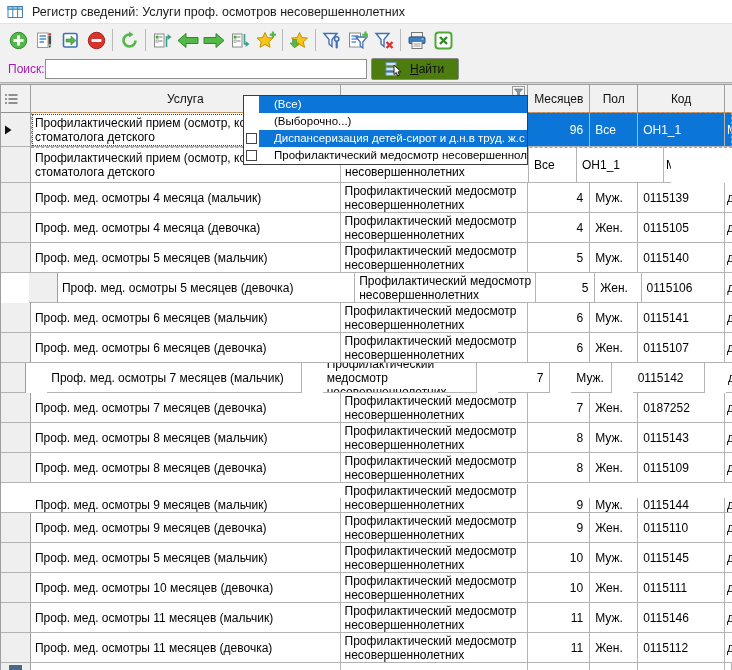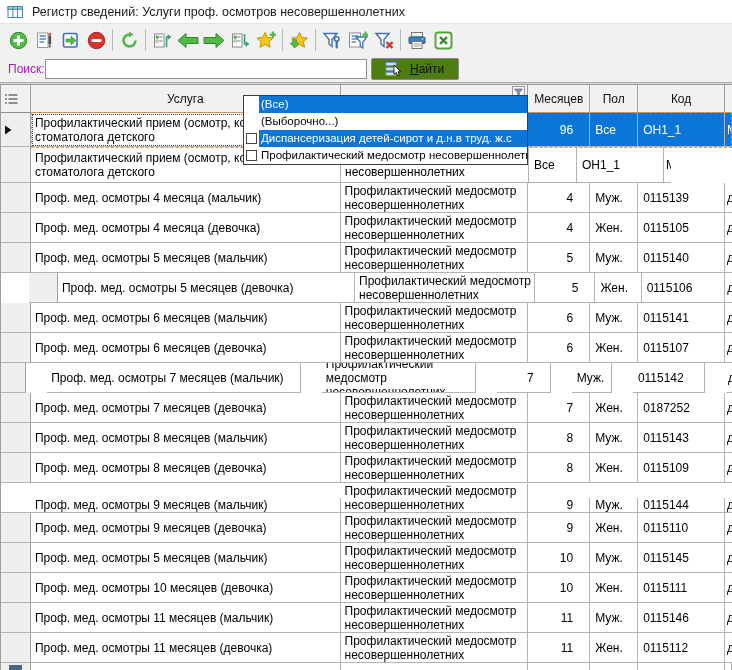--- a/index.html
+++ b/index.html
@@ -36,40 +36,40 @@
   .w-hdr{width:30px}.w-svc{width:310px}.w-exam{width:188px}.w-mon{width:62px}.w-sex{width:48px}.w-code{width:87px}.w-frag{width:7px;border-right:none}
   .corner { justify-content:flex-start; padding-left:3px; }
   .funnel-btn { position:absolute; right:2px; top:1px; width:13px; height:13px; display:inline-flex; }
 
   .row { display:flex; position:relative; background:#fff; }
   .cell { border-right:1px solid #b3b3b3; border-bottom:1px solid #b3b3b3; font-size:12px; color:#000;
     display:flex; align-items:center; overflow:hidden; }
   .rowhdr { background:#efefef; border-right:1px solid #9e9e9e; justify-content:flex-start; padding-left:3px; }
   .svc { padding-left:4px; white-space:pre-line; line-height:14px; }
   .exam { padding-left:4px; line-height:14px; }
-  .mon { justify-content:flex-end; padding-right:16px; }
+  .mon { justify-content:flex-end; padding-right:6px; }
   .sex, .code { padding-left:5px; }
   .frag { padding-left:2px; border-right:none; }
 
   .row.sel .cell { background:#0b76d8; color:#fff; }
   .row.sel .rowhdr { background:#efefef; color:#000; }
   .row.sel .svc { background:#fff; color:#000; outline:1px dotted #444; outline-offset:-2px; }
   .row.sel::after { content:''; position:absolute; left:30px; right:0; top:-1px; bottom:-1px;
     border:1px dashed #e8954d; pointer-events:none; z-index:4; }
 
   .partial-row { display:flex; height:7px; position:relative; }
   .partial-row .cell { border-bottom:none; }
   .partial-dark { position:absolute; left:8px; bottom:0; width:13px; height:5px; background:#44688e; }
 
   
   .dropdown { position:absolute; left:243px; top:95px; width:285px; background:#fff; border:1px solid #3c3c3c; z-index:100; }
   .dd-row { display:flex; height:17px; align-items:center; cursor:default; }
   .dd-gut { width:15px; height:17px; flex:0 0 15px; display:flex; align-items:center; justify-content:center; background:#fff; }
   .dd-cb { width:11px; height:11px; border:1px solid #444; background:#fff; display:inline-block; }
-  .dd-label { flex:1; height:17px; line-height:17px; font-size:11.5px; color:#000; padding-left:2px; white-space:nowrap; overflow:hidden; }
+  .dd-label { flex:1; height:17px; line-height:17px; font-size:11.5px; color:#000; padding-left:15px; white-space:nowrap; overflow:hidden; }
   .dd-label.hl { background:#0b76d8; color:#fff; }
 </style>
 </head>
 <body>
 
 <div class="window">
 
   <div class="titlebar">
     <span class="ticon">
         <svg width="17" height="16" viewBox="0 0 17 16">

